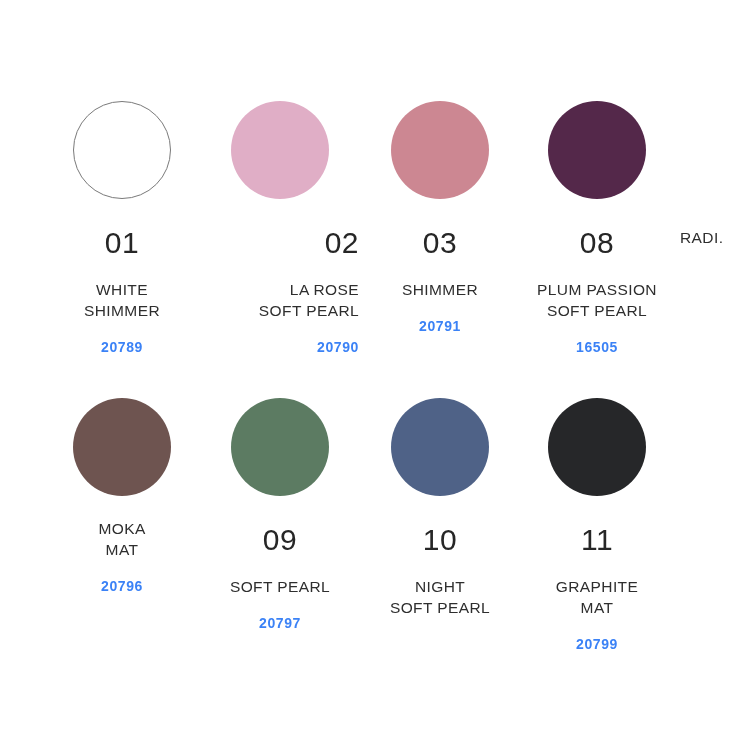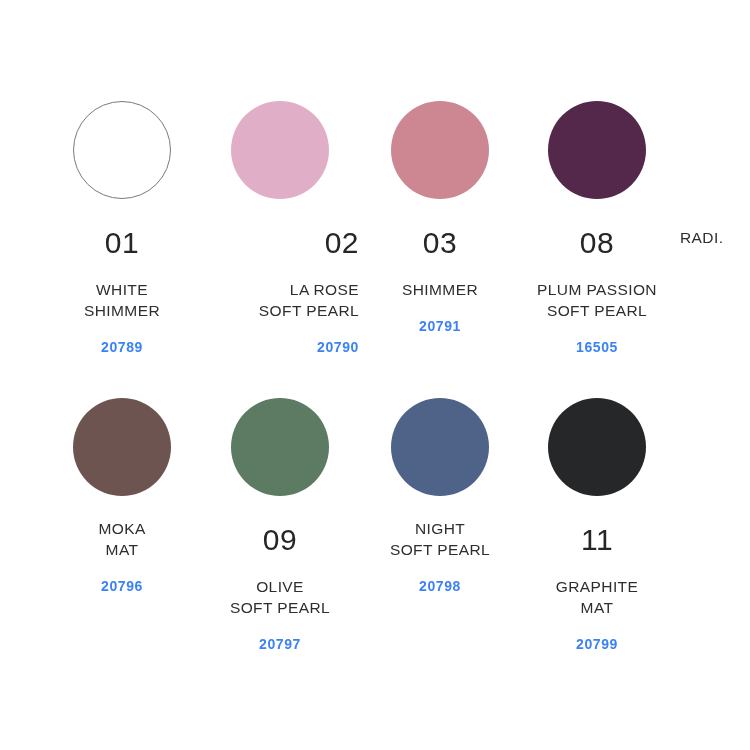--- a/index.html
+++ b/index.html
@@ -174,34 +174,33 @@
           <span class="name-line">MAT</span>
         </div>
         <div class="swatch-code">20796</div>
       </div>
       <div class="swatch-cell" style="left: 201px;">
         <div class="swatch-disc-wrap">
           <div class="swatch-disc" style="background: rgb(92, 123, 98);"></div>
         </div>
         <div class="swatch-number">09</div>
         <div class="swatch-name">
-          <span class="name-line">OLIVE</span>
           <span class="name-line">SOFT PEARL</span>
         </div>
         <div class="swatch-code">20797</div>
       </div>
       <div class="swatch-cell" style="left: 361px;">
         <div class="swatch-disc-wrap">
           <div class="swatch-disc" style="background: rgb(79, 98, 135);"></div>
         </div>
+        <div class="swatch-number">10</div>
         <div class="swatch-name">
           <span class="name-line">NIGHT</span>
           <span class="name-line">SOFT PEARL</span>
         </div>
-        <div class="swatch-code">20798</div>
       </div>
       <div class="swatch-cell" style="left: 518px;">
         <div class="swatch-disc-wrap">
           <div class="swatch-disc" style="background: rgb(38, 39, 41);"></div>
         </div>
         <div class="swatch-number">11</div>
         <div class="swatch-name">
           <span class="name-line">GRAPHITE</span>
           <span class="name-line">MAT</span>
         </div>

